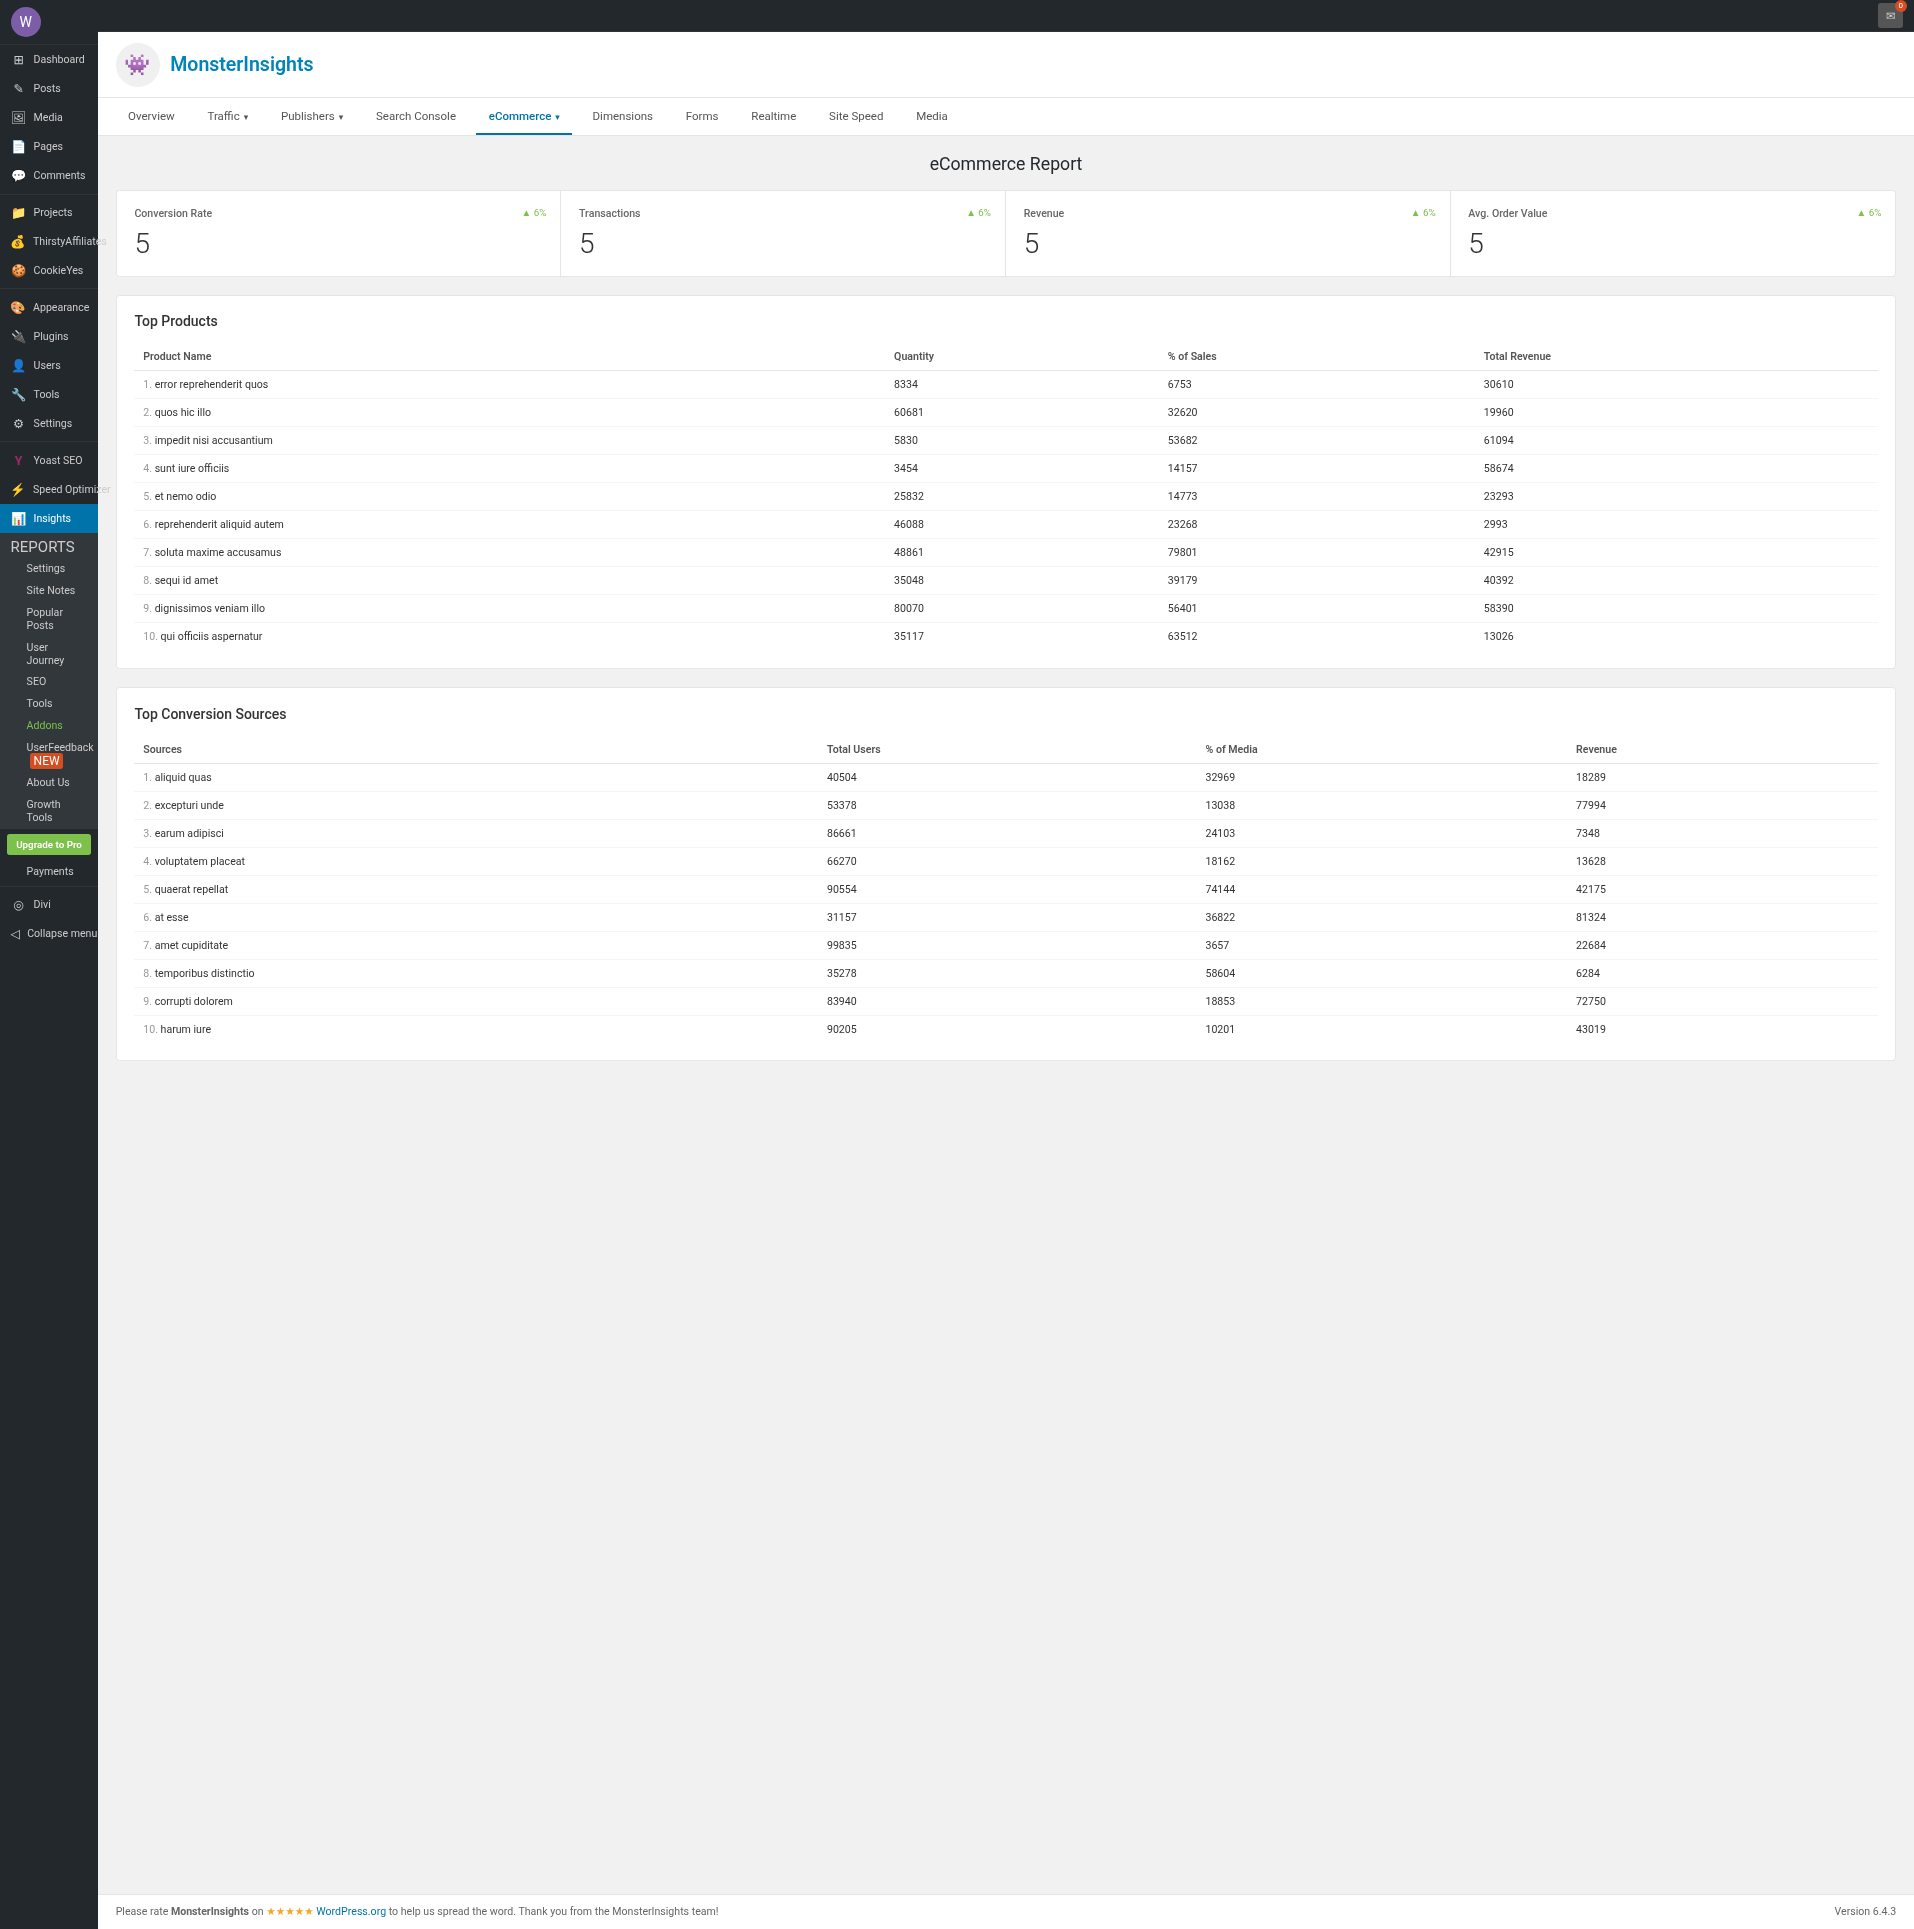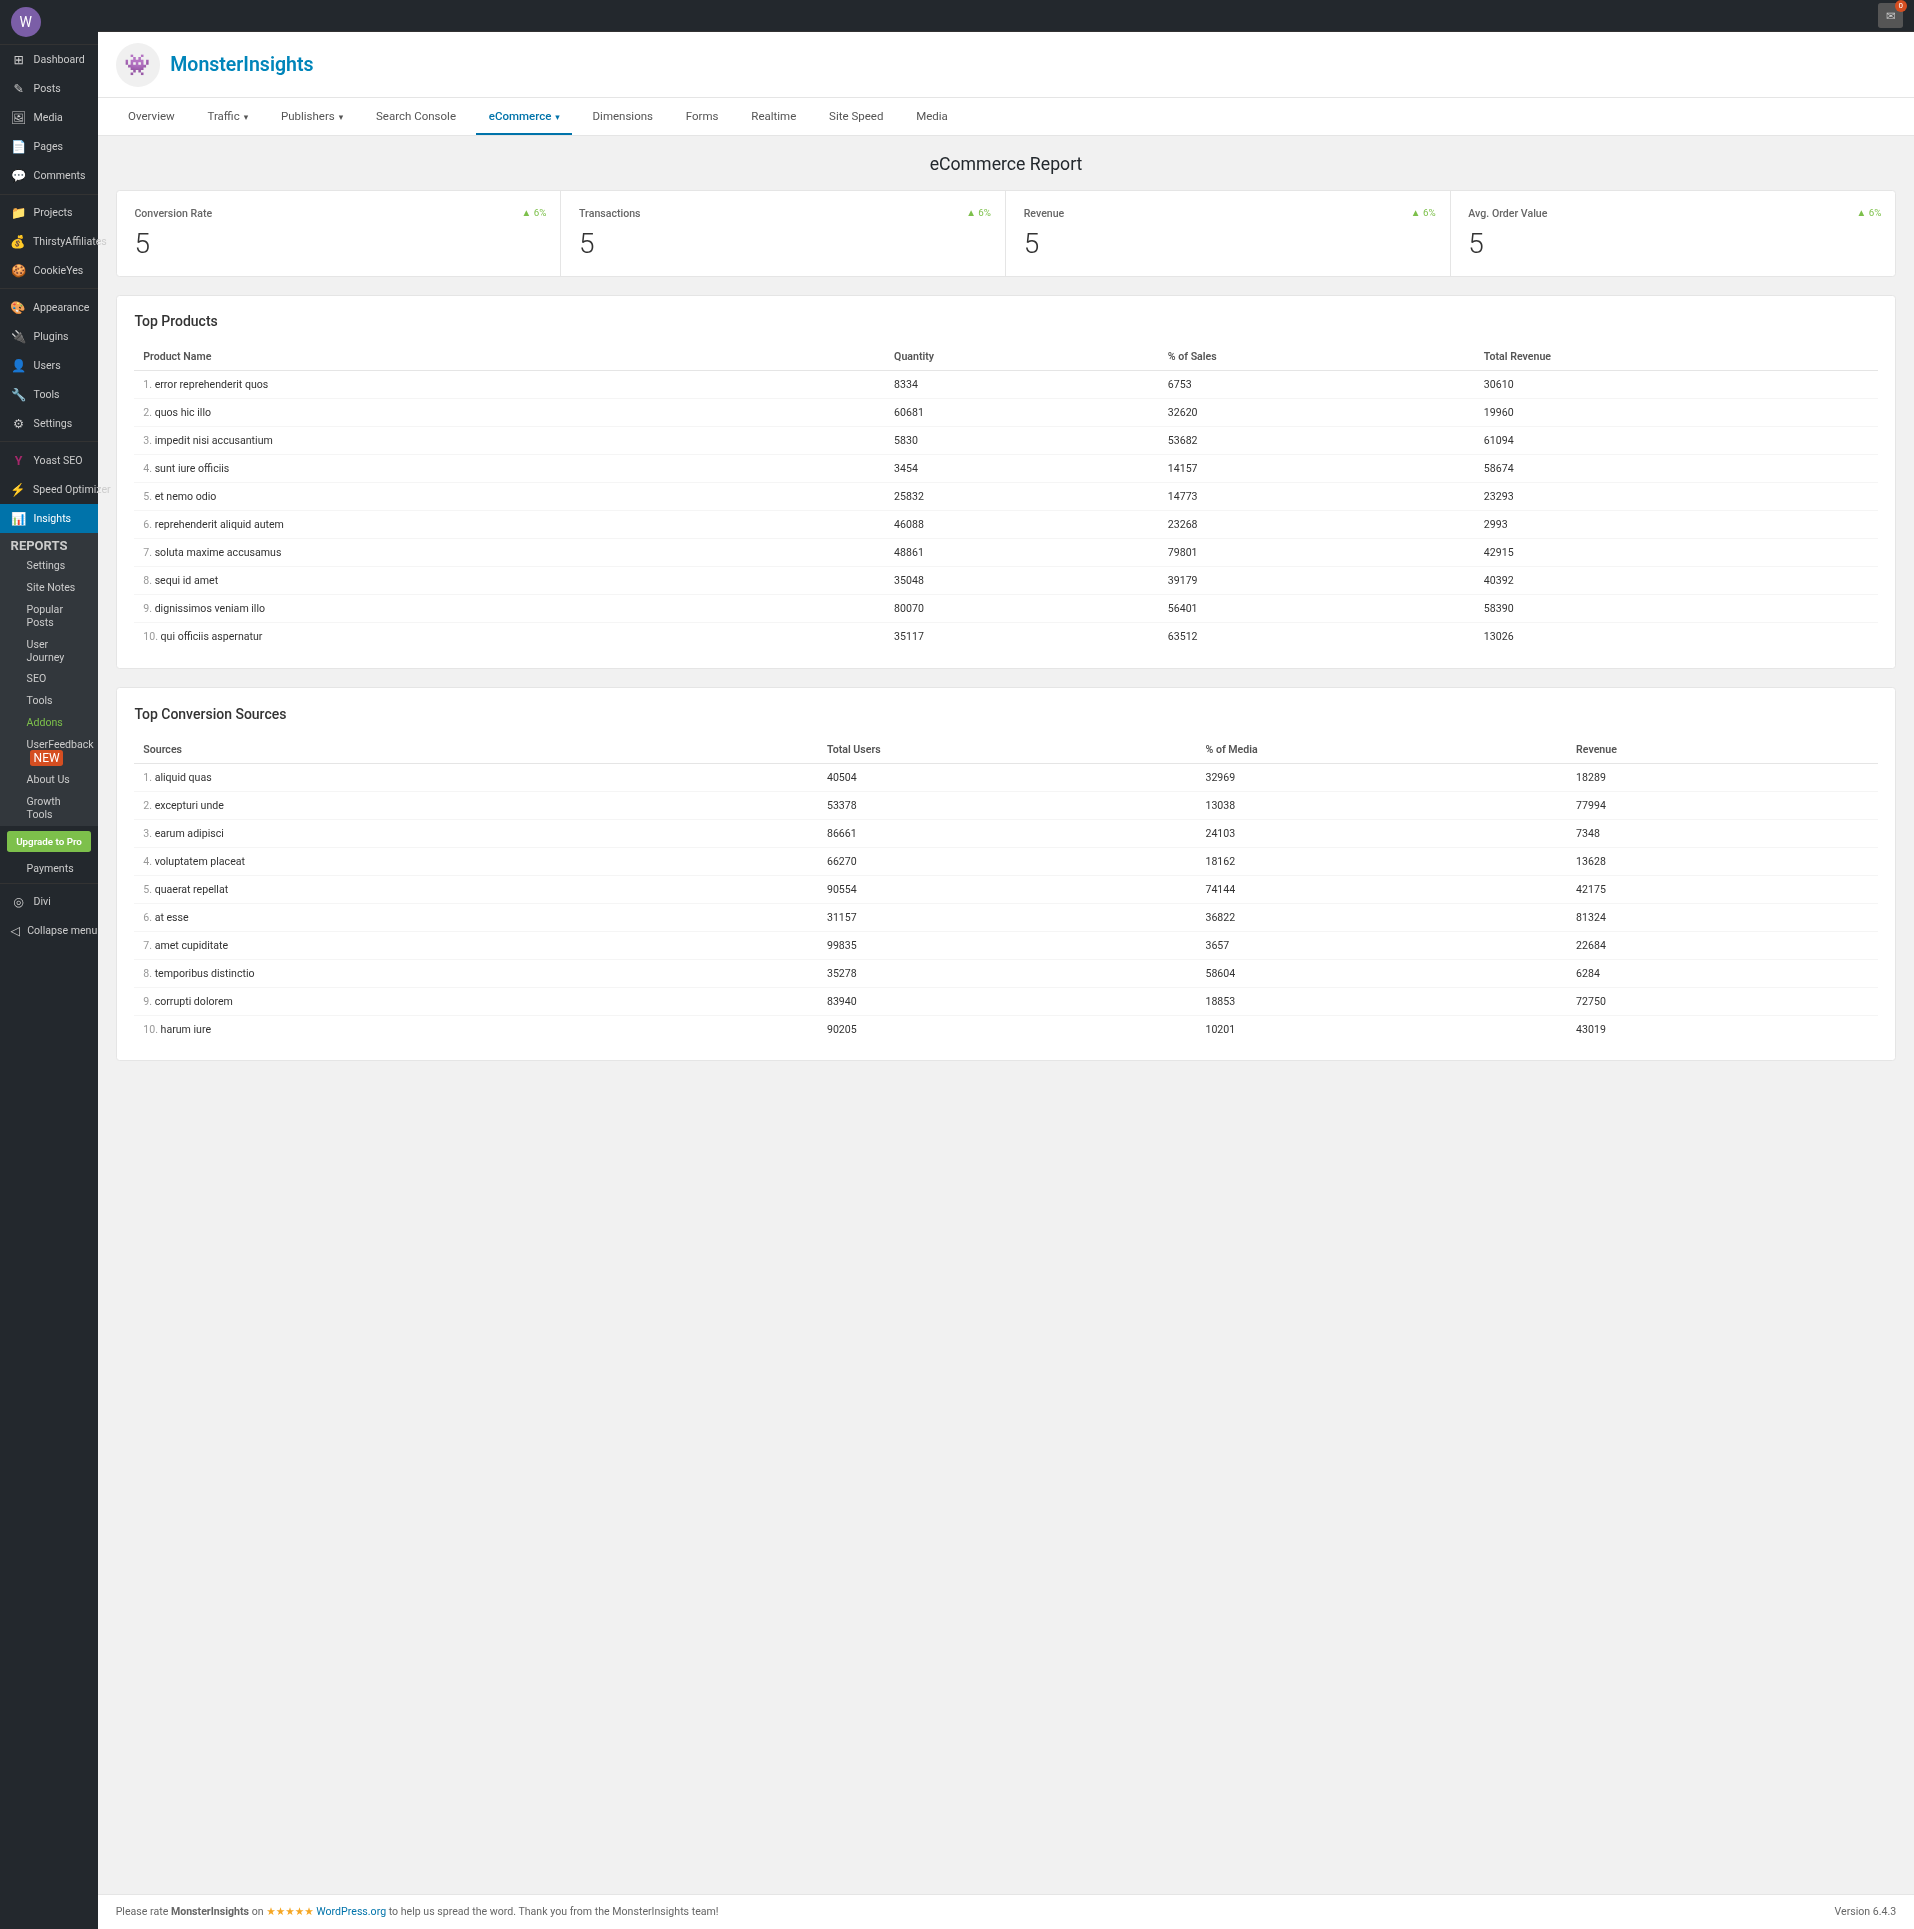--- a/index.html
+++ b/index.html
@@ -147,21 +147,21 @@
     <div class="sidebar-item">
       <span class="icon">⚡</span>
       <span>Speed Optimizer</span>
     </div>
     <div class="sidebar-item active">
       <span class="icon">📊</span>
       <span>Insights</span>
     </div>
 
     <div class="submenu">
-      <div style="padding:5.3px 10.6px 1.8px 10.6px; color:#ccc; font-size:13px; font-weight:700; text-transform:uppercase;">Reports</div>
+      <div style="padding:5.3px 10.6px 1.8px 10.6px; color:#ccc; font-size:15px; font-weight:400; text-transform:uppercase;">Reports</div>
       <div class="submenu-item">Settings</div>
       <div class="submenu-item">Site Notes</div>
       <div class="submenu-item">Popular Posts</div>
       <div class="submenu-item">User Journey</div>
       <div class="submenu-item">SEO</div>
       <div class="submenu-item">Tools</div>
       <div class="submenu-item highlight">Addons</div>
       <div class="submenu-item">
         <span>UserFeedback</span>
         <span class="new-badge">NEW</span>

